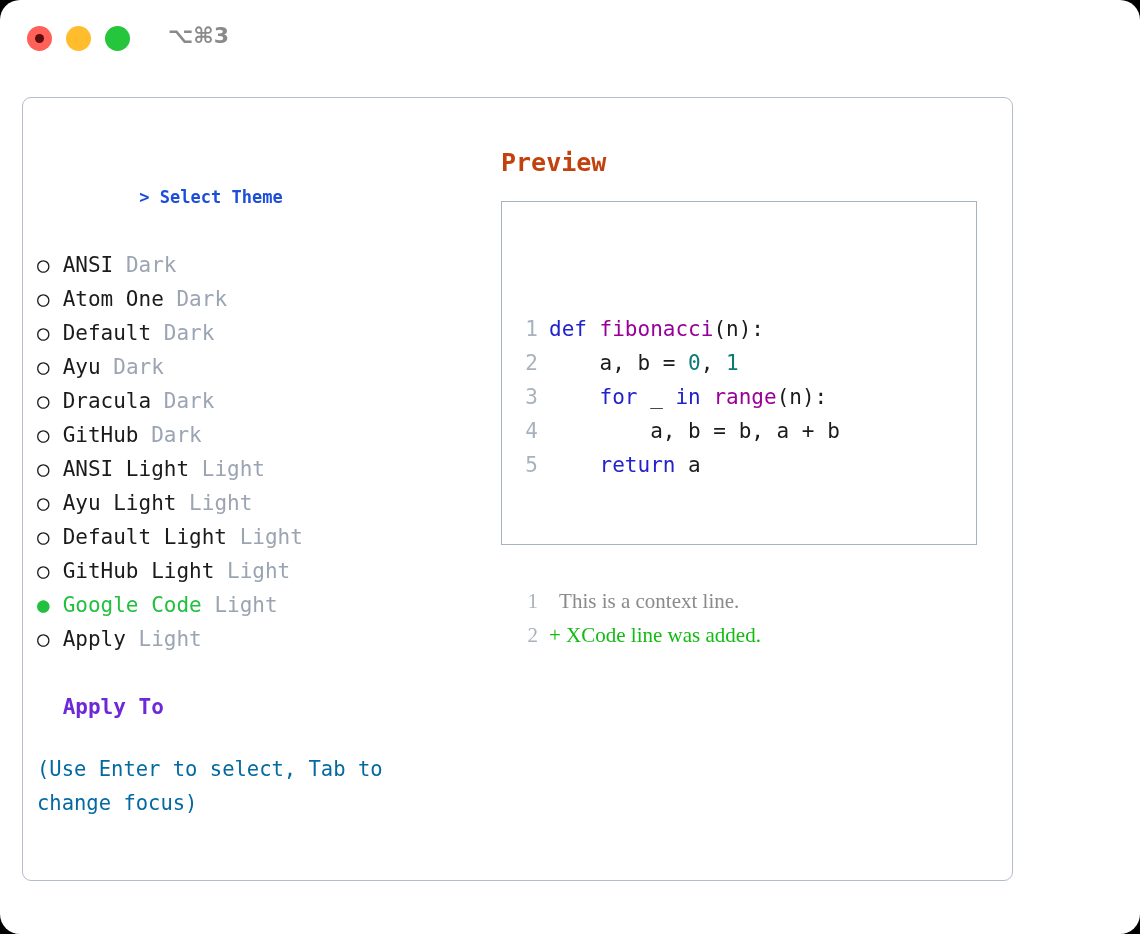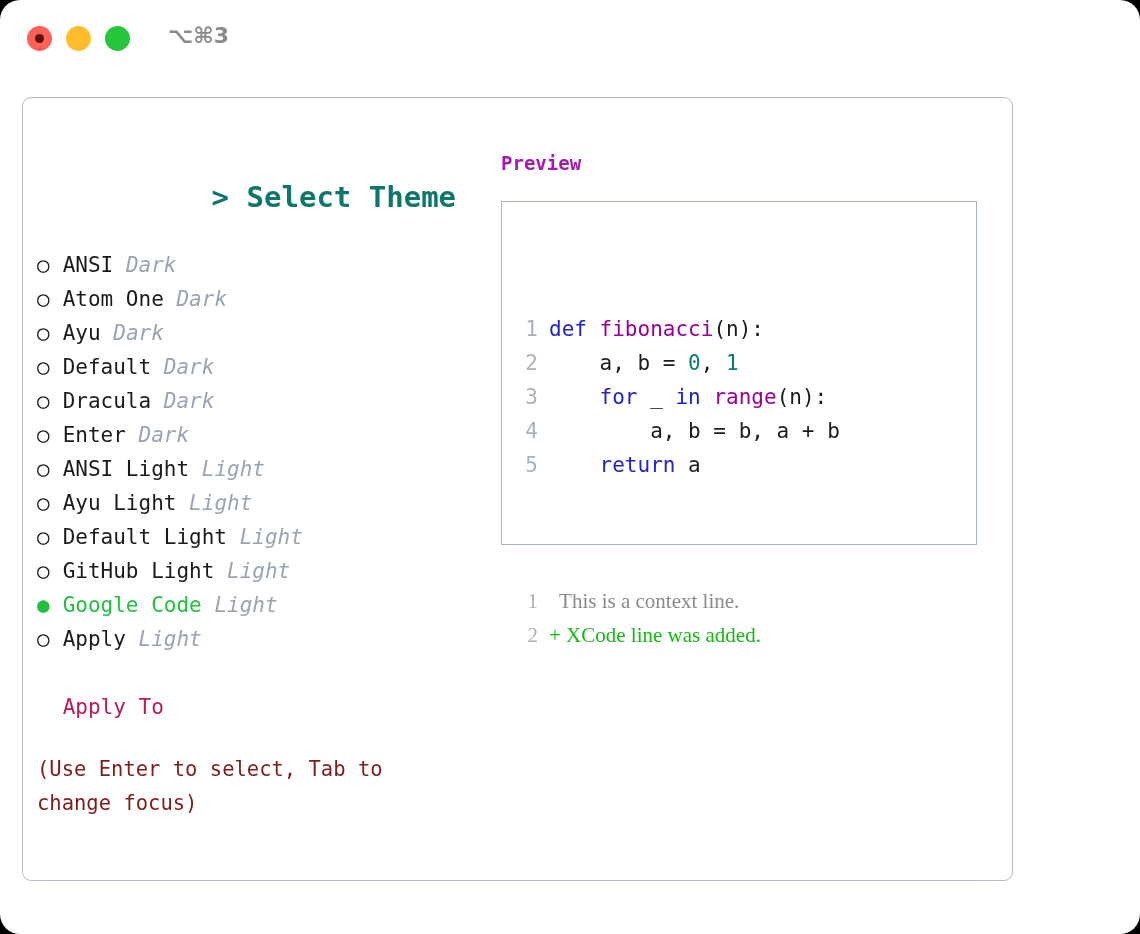--- a/index.html
+++ b/index.html
@@ -92,23 +92,23 @@
 
   
   .left-col {
     position: absolute;
     left: 14px;
     top: 48px;
     width: 450px;
   }
 
   .section-title {
-    font-size: 29px;
-    font-weight: bold;
-    color: #0f766e;
+    font-size: 17px;
+    font-weight: bold;
+    color: #1d4ed8;
     line-height: 34px;
     white-space: pre;
   }
   .section-title .caret { font-weight: bold; }
 
   .opt-list { margin: 0; padding: 0; }
 
   .opt {
     display: block;
     line-height: 34px;
@@ -120,55 +120,56 @@
   .marker {
     display: inline-block;
     width: 13px;
     text-align: left;
     font-size: 21px;
     color: #1b1b1b;
     vertical-align: baseline;
   }
   .marker-spacer { display: inline-block; width: 13px; }
   .opt .label { color: #1b1b1b; }
-  .opt .cat { color: #9aa4b2; font-style: italic; }
+  .opt .cat { color: #9aa4b2; }
 
   .opt.selected .marker { color: #22c03f; }
   .opt.selected .label  { color: #22c03f; }
 
   .subhead {
     line-height: 34px;
     height: 34px;
     font-size: 21px;
-    color: #be185d;
-    white-space: pre;
+    color: #6d28d9;
+    white-space: pre;
+    font-weight: bold;
   }
 
   .spacer-row { height: 34px; }
 
   .hint {
     margin-top: 28px;
     font-size: 20.5px;
     line-height: 34px;
-    color: #7f1d1d;
+    color: #0369a1;
     width: 420px;
     white-space: pre-wrap;
   }
 
   
   .right-col {
     position: absolute;
     left: 478px;
     top: 48px;
     width: 500px;
   }
   .preview-title {
-    font-size: 19px;
-    font-weight: bold;
-    color: #a21caf;
+    font-size: 25px;
+    font-weight: bold;
+    color: #c2410c;
     line-height: 34px;
   }
   .preview-box {
     margin-top: 21px;
     width: 476px;
     height: 344px;
     box-sizing: border-box;
     border: 1.6px solid #a7b3c1;
     background: #ffffff;
     position: relative;
@@ -219,24 +220,24 @@
 
       <div class="left-col">
 
         <div class="section-title">
           <span class="caret">&gt;</span><span> </span><span>Select Theme</span>
         </div>
 
         <div class="opt-list" id="theme-options">
             <div class="opt"><span class="marker">○</span> <span class="label">ANSI</span> <span class="cat">Dark</span></div>
             <div class="opt"><span class="marker">○</span> <span class="label">Atom One</span> <span class="cat">Dark</span></div>
+            <div class="opt"><span class="marker">○</span> <span class="label">Default</span> <span class="cat">Dark</span></div>
             <div class="opt"><span class="marker">○</span> <span class="label">Ayu</span> <span class="cat">Dark</span></div>
-            <div class="opt"><span class="marker">○</span> <span class="label">Default</span> <span class="cat">Dark</span></div>
             <div class="opt"><span class="marker">○</span> <span class="label">Dracula</span> <span class="cat">Dark</span></div>
-            <div class="opt"><span class="marker">○</span> <span class="label">Enter</span> <span class="cat">Dark</span></div>
+            <div class="opt"><span class="marker">○</span> <span class="label">GitHub</span> <span class="cat">Dark</span></div>
             <div class="opt"><span class="marker">○</span> <span class="label">ANSI Light</span> <span class="cat">Light</span></div>
             <div class="opt"><span class="marker">○</span> <span class="label">Ayu Light</span> <span class="cat">Light</span></div>
             <div class="opt"><span class="marker">○</span> <span class="label">Default Light</span> <span class="cat">Light</span></div>
             <div class="opt"><span class="marker">○</span> <span class="label">GitHub Light</span> <span class="cat">Light</span></div>
             <div class="opt selected"><span class="marker">●</span> <span class="label">Google Code</span> <span class="cat">Light</span></div>
             <div class="opt"><span class="marker">○</span> <span class="label">Apply</span> <span class="cat">Light</span></div>
           </div>
 
         <div class="spacer-row"></div>
 

